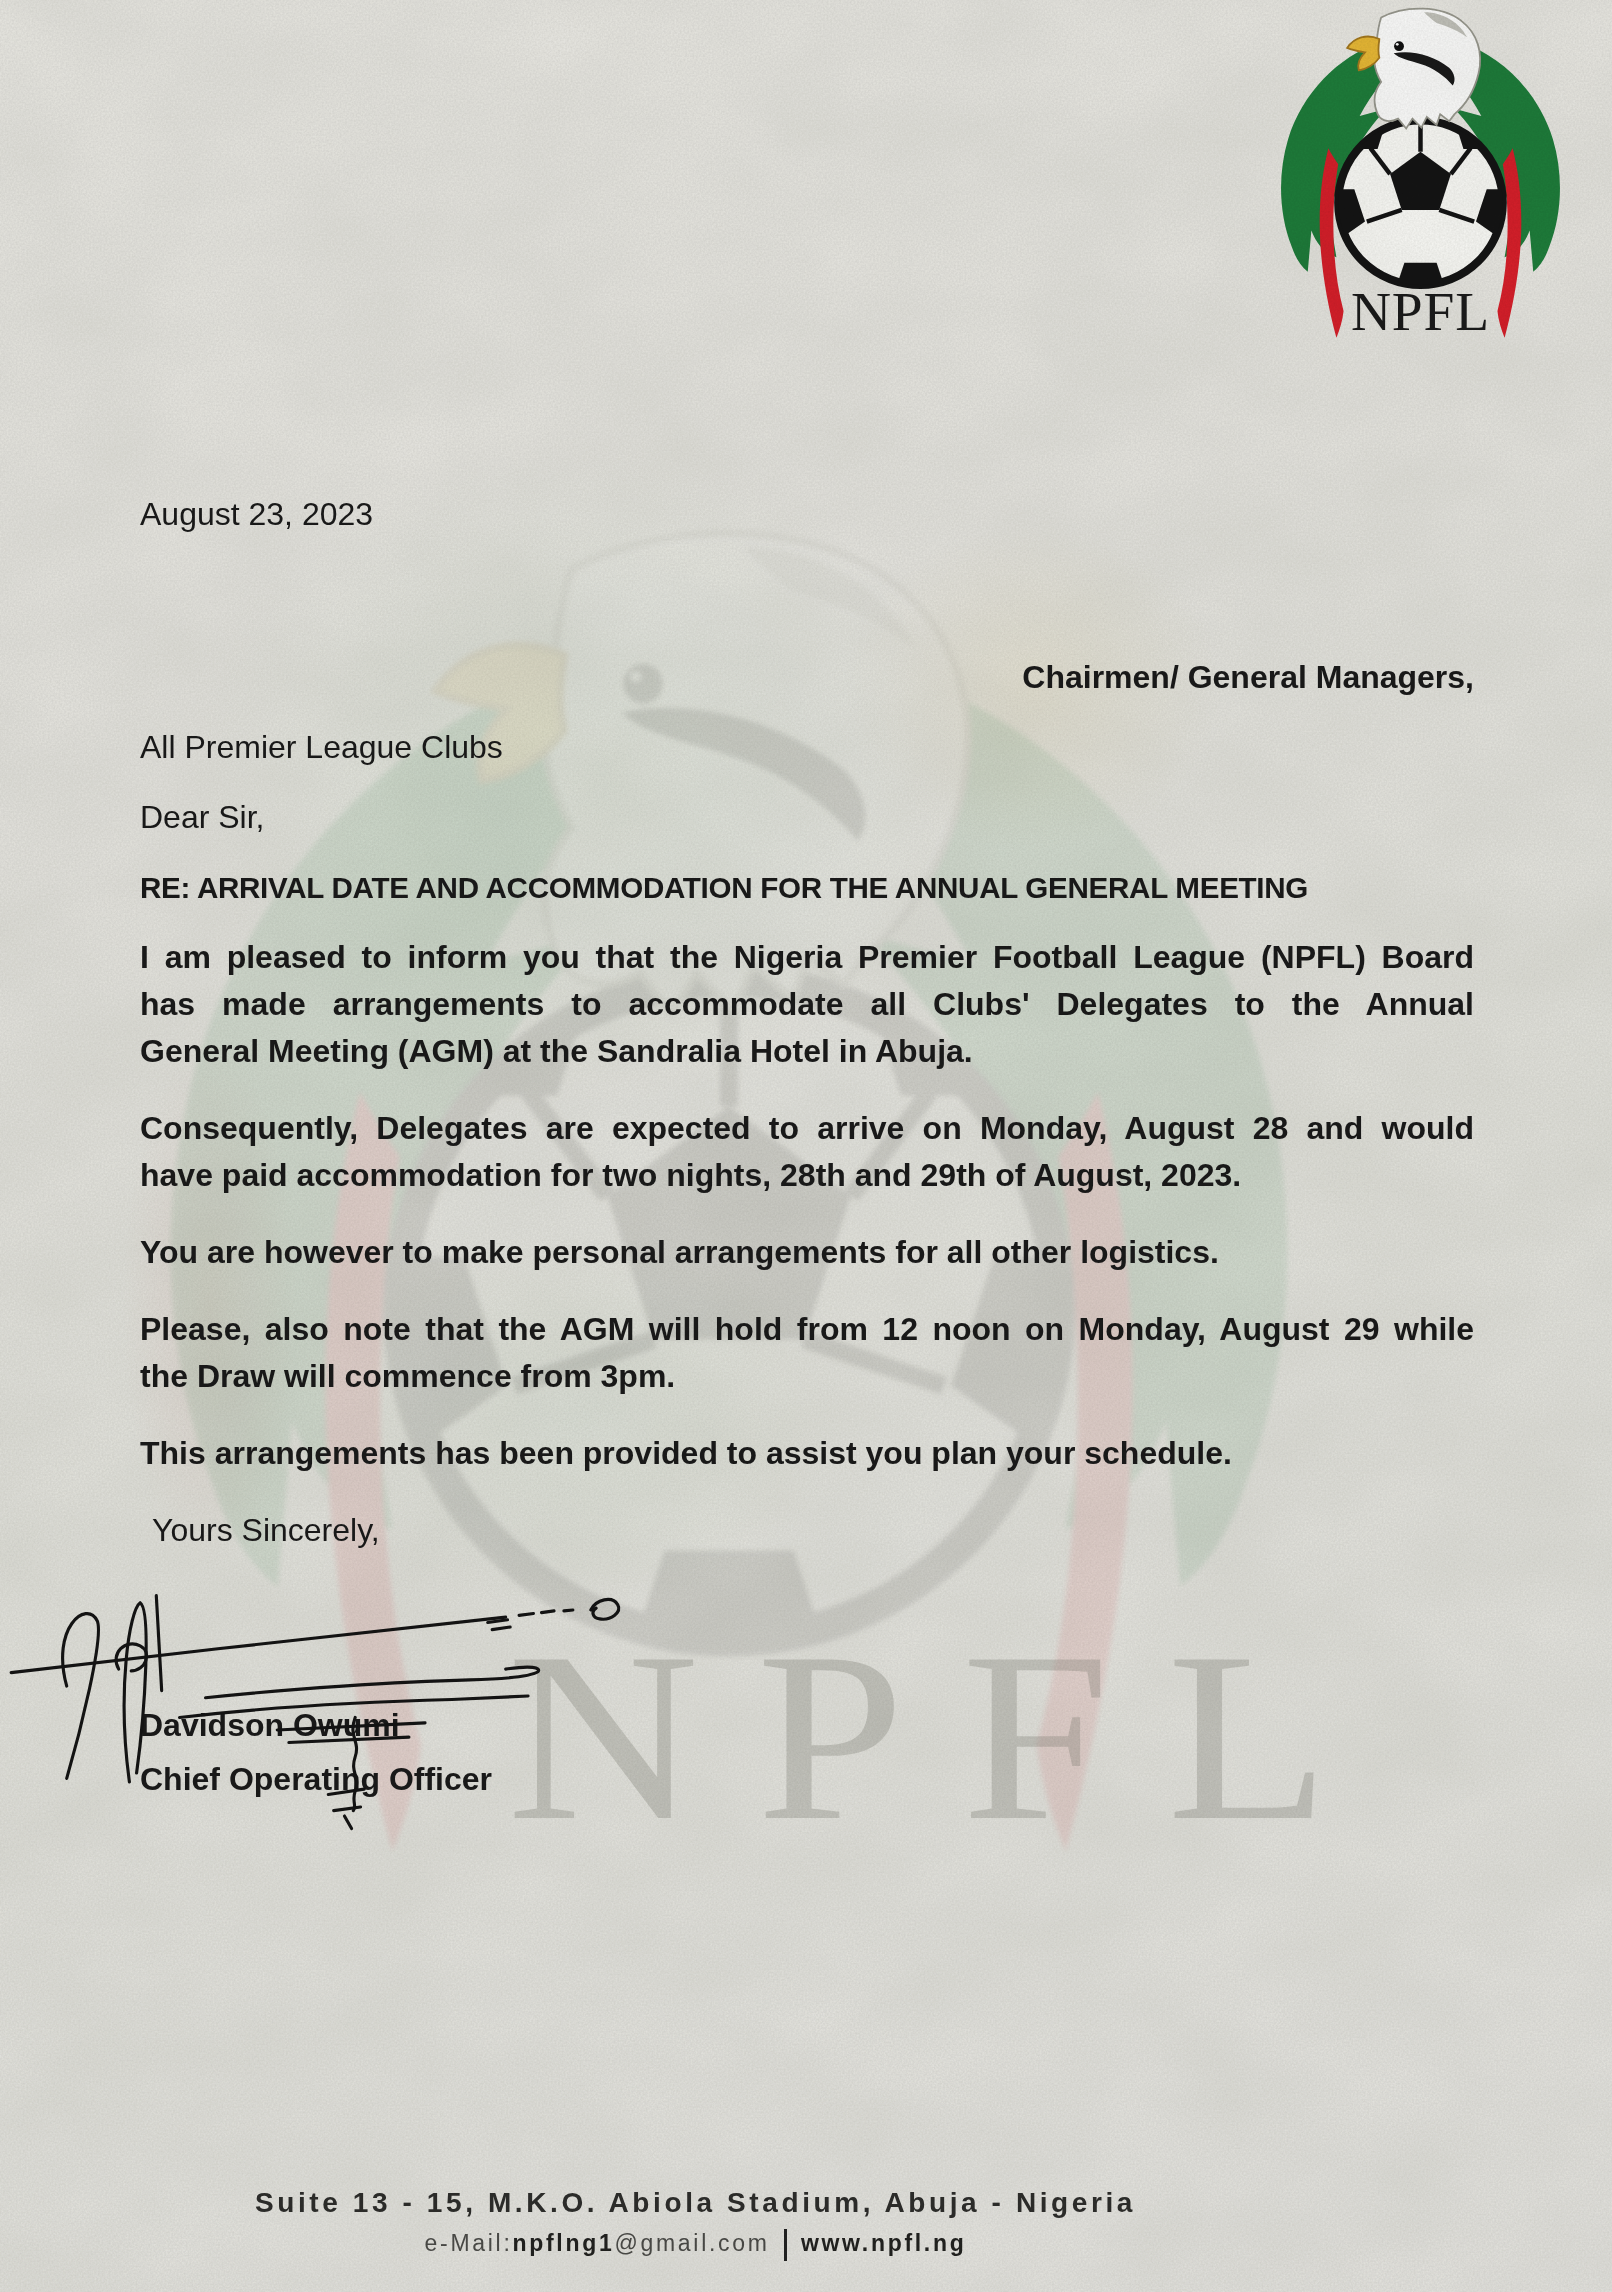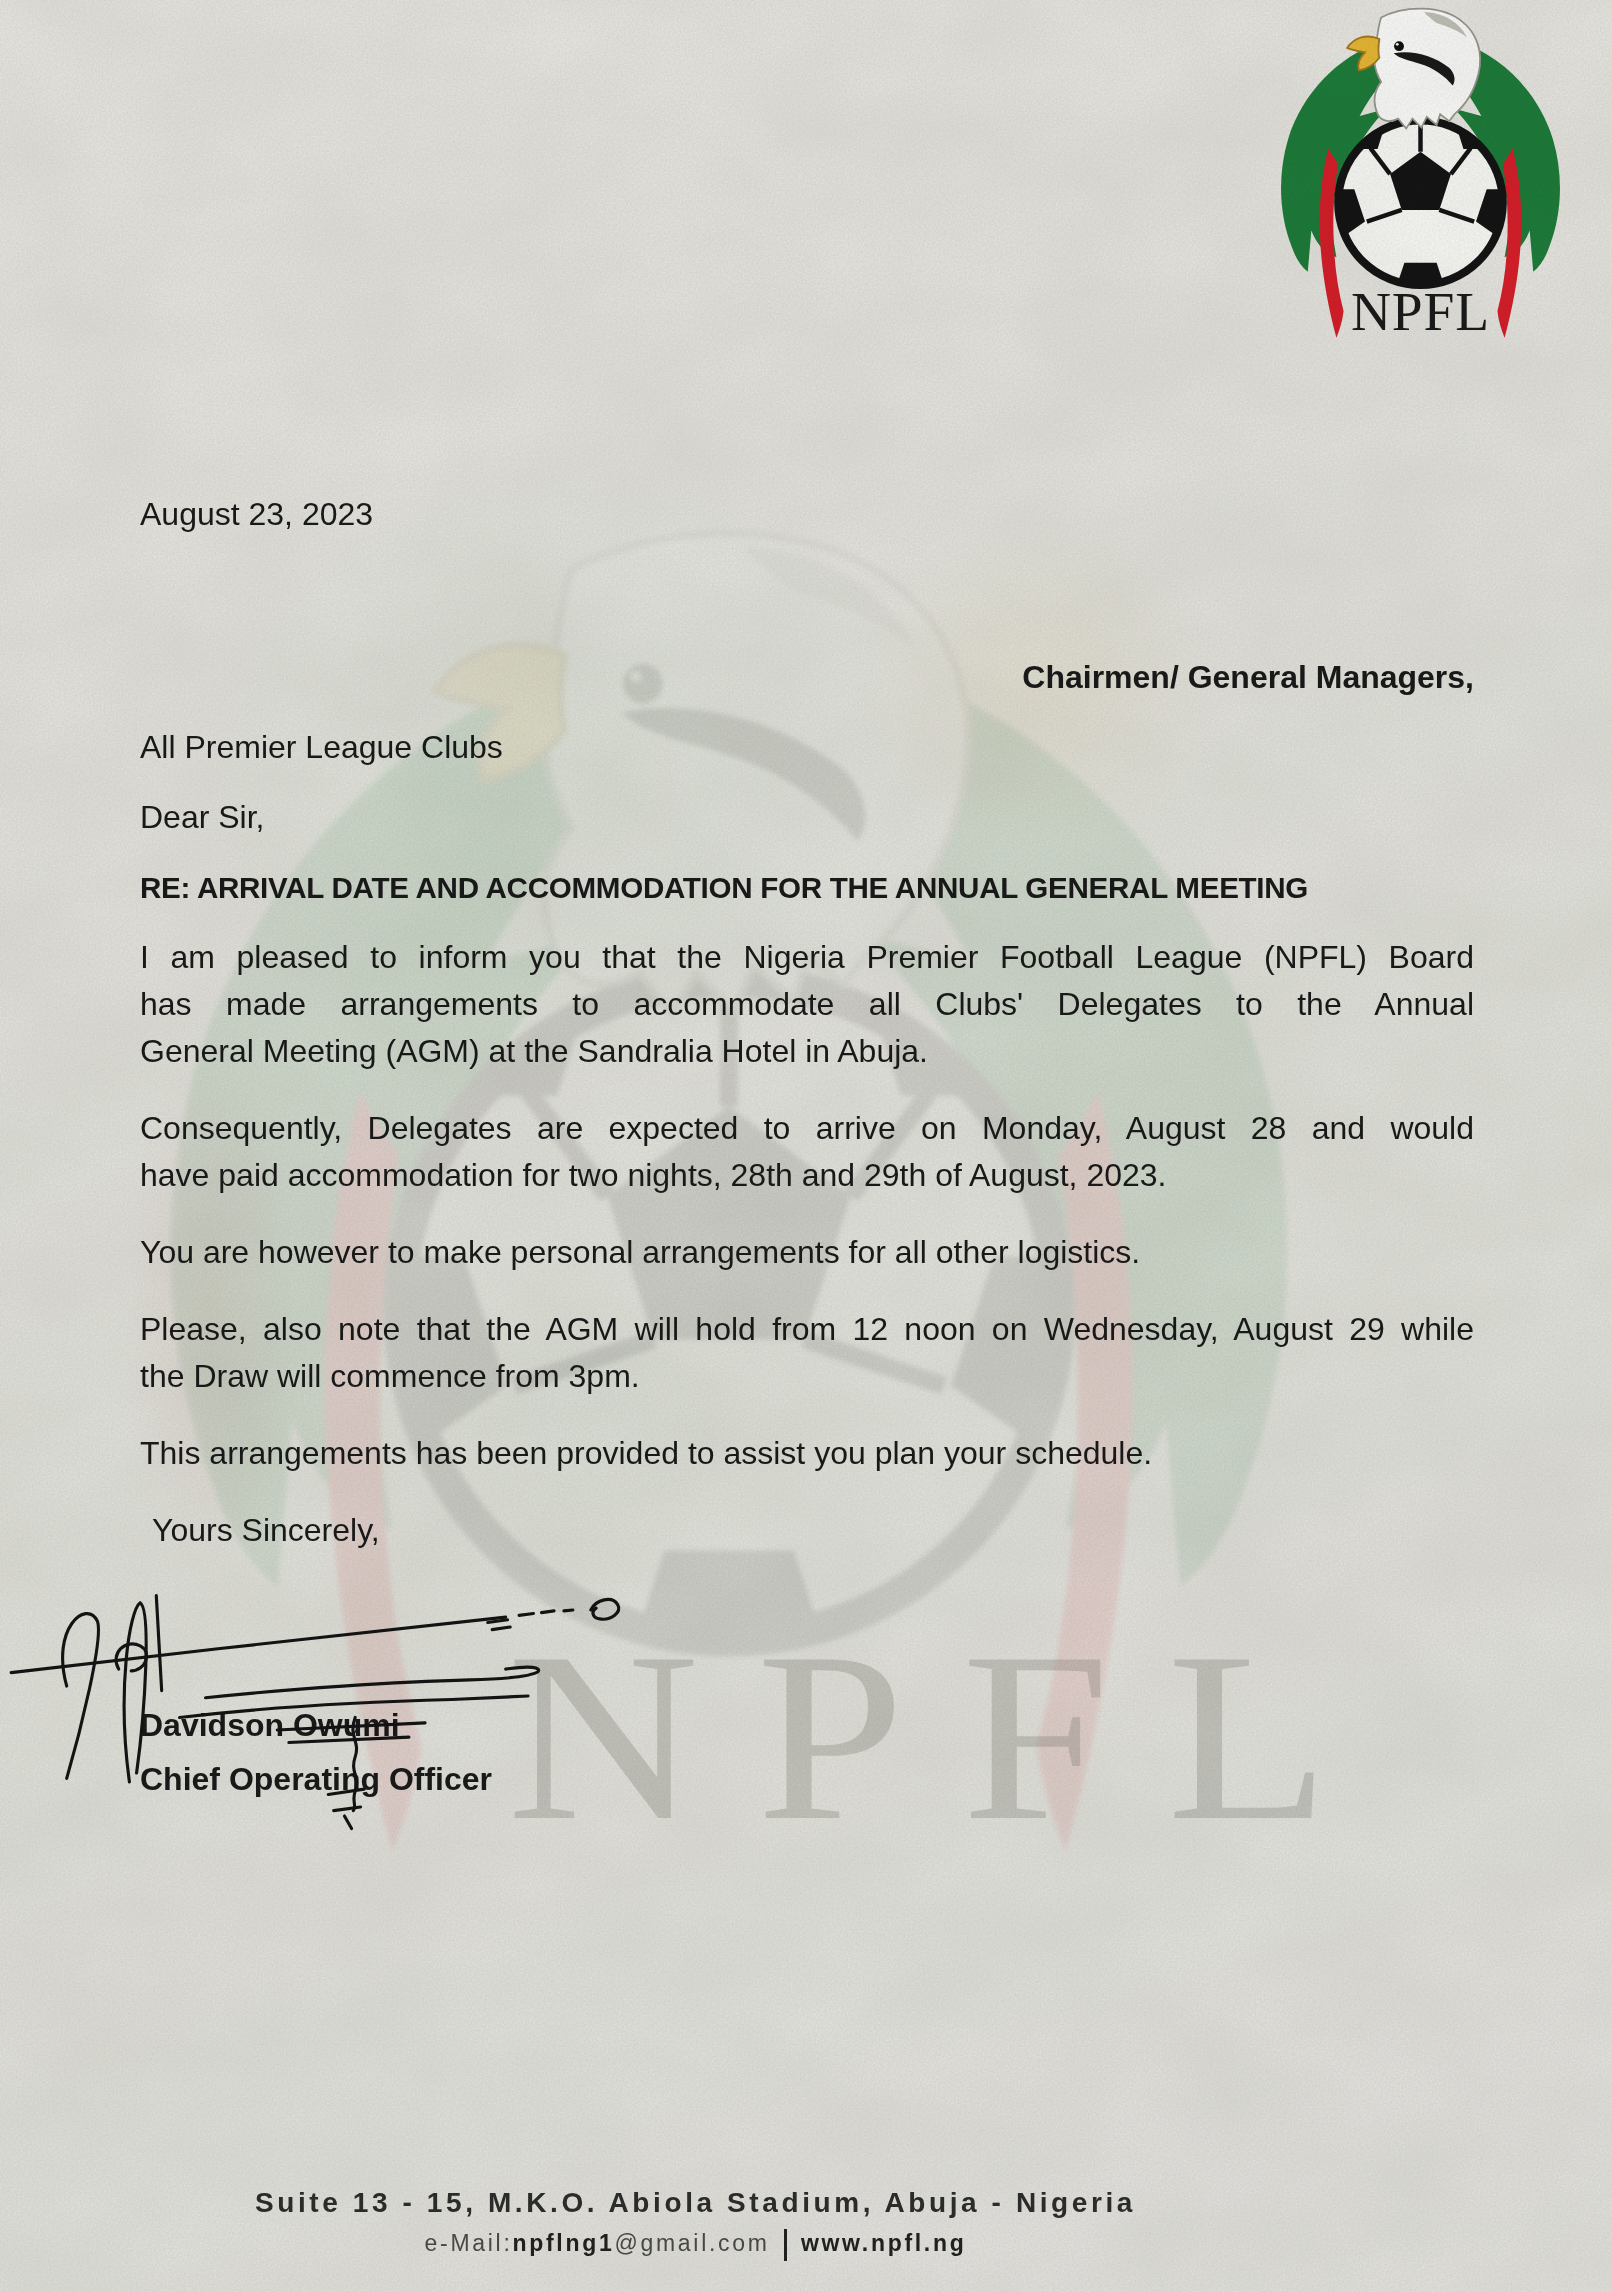--- a/index.html
+++ b/index.html
@@ -36,21 +36,21 @@
   .content {
     position:absolute; left:140px; top:0; width:1334px;
     padding-top:491px;
     color:#1a1a1a; font-size:32px; line-height:47px;
   }
   .date { margin:0 0 116px 0; }
   .hline { margin:0 0 23px 0; }
   .bold { font-weight:700;text-align:right; }
   .subject { font-weight:700; font-size:29.6px; letter-spacing:-0.3px; white-space:nowrap; margin:0 0 23px 0; }
   p.para { margin:0 0 30px 0; }
-  p.para .ln { display:block; text-align:justify; text-align-last:justify; }
+  p.para .ln { display:block; text-align:justify; text-align-last:justify;font-weight:bold; }
   p.para .ln.is-last { text-align-last:left; }
   .closing { margin:12px; }
   .sig-space { height:136px; }
   .signatory-name { font-weight:700; margin:0; }
   .signatory-title { font-weight:700; margin:7.2px 0 0 0; }
   .signature-svg { position:absolute; left:3.6px; top:1583px; width:645px; height:251px; }
   
   .footer { position:absolute; left:0; top:2185px; width:1391px; text-align:center; color:#2e2e2c; }
   .footer-address { font-size:28px; font-weight:700; letter-spacing:3.6px; line-height:36px; margin:0; }
   .footer-contact { font-size:23px; letter-spacing:2.7px; line-height:34px; margin:5.4px 0 0 0; }
@@ -141,21 +141,21 @@
         <span class="ln is-last">General Meeting (AGM) at the Sandralia Hotel in Abuja.</span>
       </p>
     <p class="para">
         <span class="ln">Consequently, Delegates are expected to arrive on Monday, August 28 and would</span>
         <span class="ln is-last">have paid accommodation for two nights, 28th and 29th of August, 2023.</span>
       </p>
     <p class="para">
         <span class="ln is-last">You are however to make personal arrangements for all other logistics.</span>
       </p>
     <p class="para">
-        <span class="ln">Please, also note that the AGM will hold from 12 noon on Wednesday, August 29 while</span>
+        <span class="ln">Please, also note that the AGM will hold from 12 noon on Monday, August 29 while</span>
         <span class="ln is-last">the Draw will commence from 3pm.</span>
       </p>
     <p class="para">
         <span class="ln is-last">This arrangements has been provided to assist you plan your schedule.</span>
       </p>
 
     <div class="closing">Yours Sincerely,</div>
     <div class="sig-space"></div>
     <div class="signatory-name">Davidson Owumi</div>
     <div class="signatory-title">Chief Operating Officer</div>

